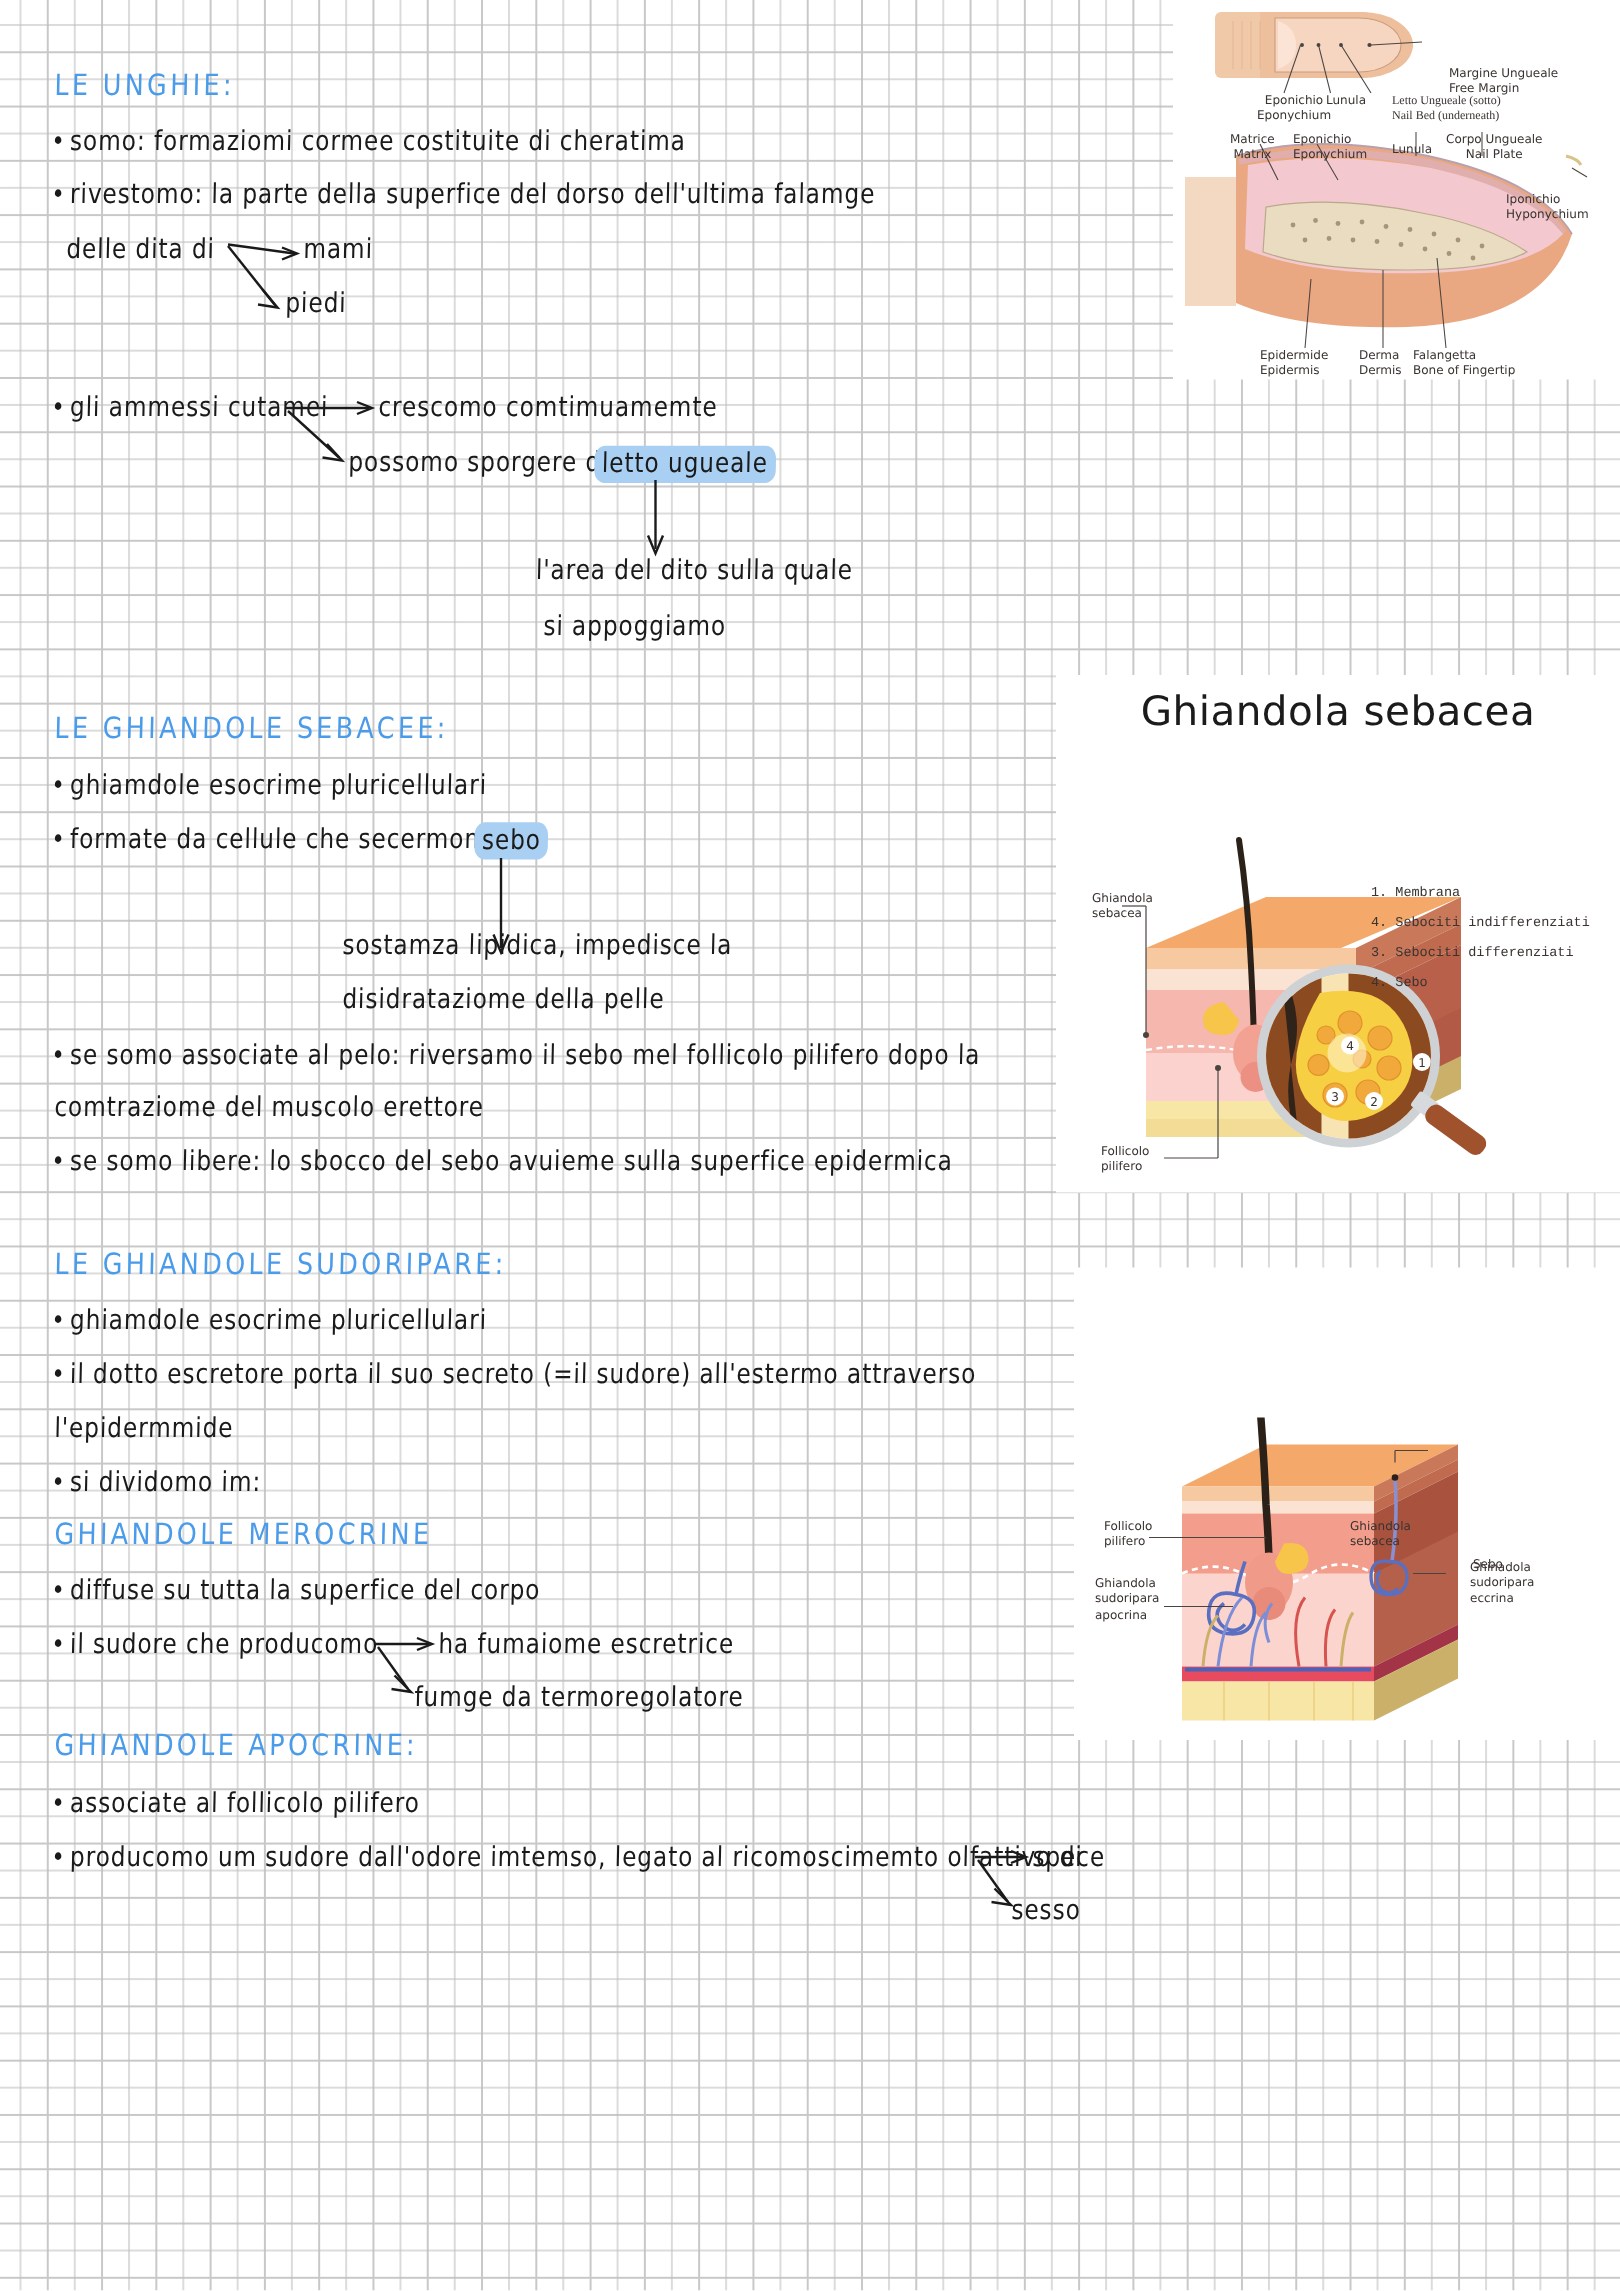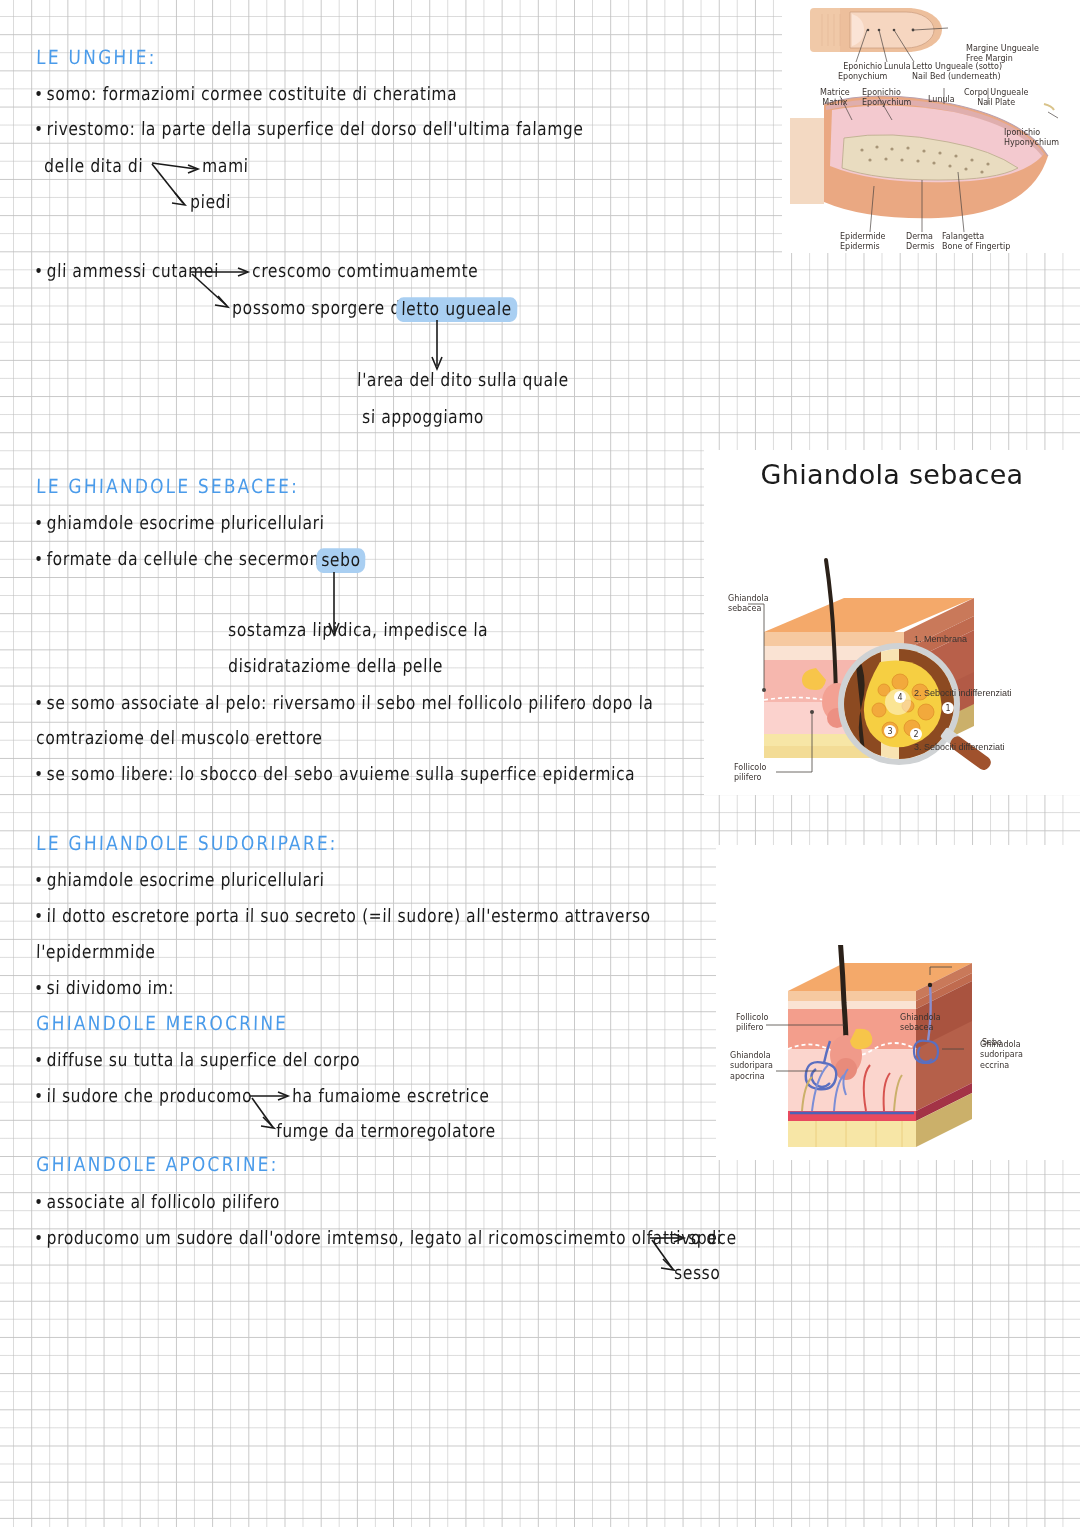--- a/index.html
+++ b/index.html
@@ -96,26 +96,25 @@
   }
   .lab {
     position: absolute;
     font-family: "DejaVu Sans", sans-serif;
     font-size: 8px;
     color: #3a3330;
     line-height: 1.25;
     white-space: pre-line;
   }
   .legend-item {
-    font-family: Liberation Sans, sans-serif;
+    font-family: Liberation Mono, monospace;
     font-size: 9px;
     color: #3a3330;
     margin-bottom: 10px;
     white-space: nowrap;
-    margin-top: 44px;
   }
 </style>
 </head>
 <body>
 
 <div id="page"></div>
 
 <svg id="ink" viewBox="0 0 1080 1527">
 
   <path d="M152 163 L196 169" stroke="#1a1a1a" stroke-width="1.6" fill="none"></path>
@@ -250,21 +249,21 @@
       <line x1="140" y1="232" x2="140" y2="180"></line>
       <line x1="182" y1="232" x2="176" y2="172"></line>
     </g>
   </svg>
 
   <div class="lab" style="left:184px; top:44px;">Margine Ungueale
 Free Margin</div>
   <div class="lab" style="left:56px; top:62px; text-align:center;">Eponichio
 Eponychium</div>
   <div class="lab" style="left:102px; top:62px;">Lunula</div>
-  <div class="lab" style="left:130px; top:62px;">Letto Ungueale (sotto)
+  <div class="lab" style="left:146px; top:62px;font-family:Liberation Serif, serif;">Letto Ungueale (sotto)
 Nail Bed (underneath)</div>
   <div class="lab" style="left:38px; top:88px; text-align:center;">Matrice
 Matrix</div>
   <div class="lab" style="left:80px; top:88px;">Eponichio
 Eponychium</div>
   <div class="lab" style="left:146px; top:95px;">Lunula</div>
   <div class="lab" style="left:182px; top:88px;text-align:center;">Corpo Ungueale
 Nail Plate</div>
   <div class="lab" style="left:222px; top:128px;">Iponichio
 Hyponychium</div>
@@ -351,21 +350,21 @@
     </g>
   </svg>
 
   <div class="lab" style="left:24px; top:144px; line-height:1.3;">Ghiandola
 sebacea</div>
   <div class="lab" style="left:30px; top:313px; line-height:1.3;">Follicolo
 pilifero</div>
 
   <div style="position:absolute; left:210px; top:140px;">
     <div class="legend-item">1. Membrana</div>
-    <div class="legend-item">2. Sebociti indifferenziati</div>
+    <div class="legend-item">4. Sebociti indifferenziati</div>
     <div class="legend-item">3. Sebociti differenziati</div>
     <div class="legend-item">4. Sebo</div>
   </div>
 </div>
 
 <div class="figure" style="left:716px; top:845px; width:364px; height:315px;">
 
   <svg viewBox="0 0 364 215" style="position:absolute;left:0;top:100px;width:364px;height:215px;">
 
     <path d="M72 46 l56 -28 l128 0 l-56 28 z" fill="#f4a96a"></path>

